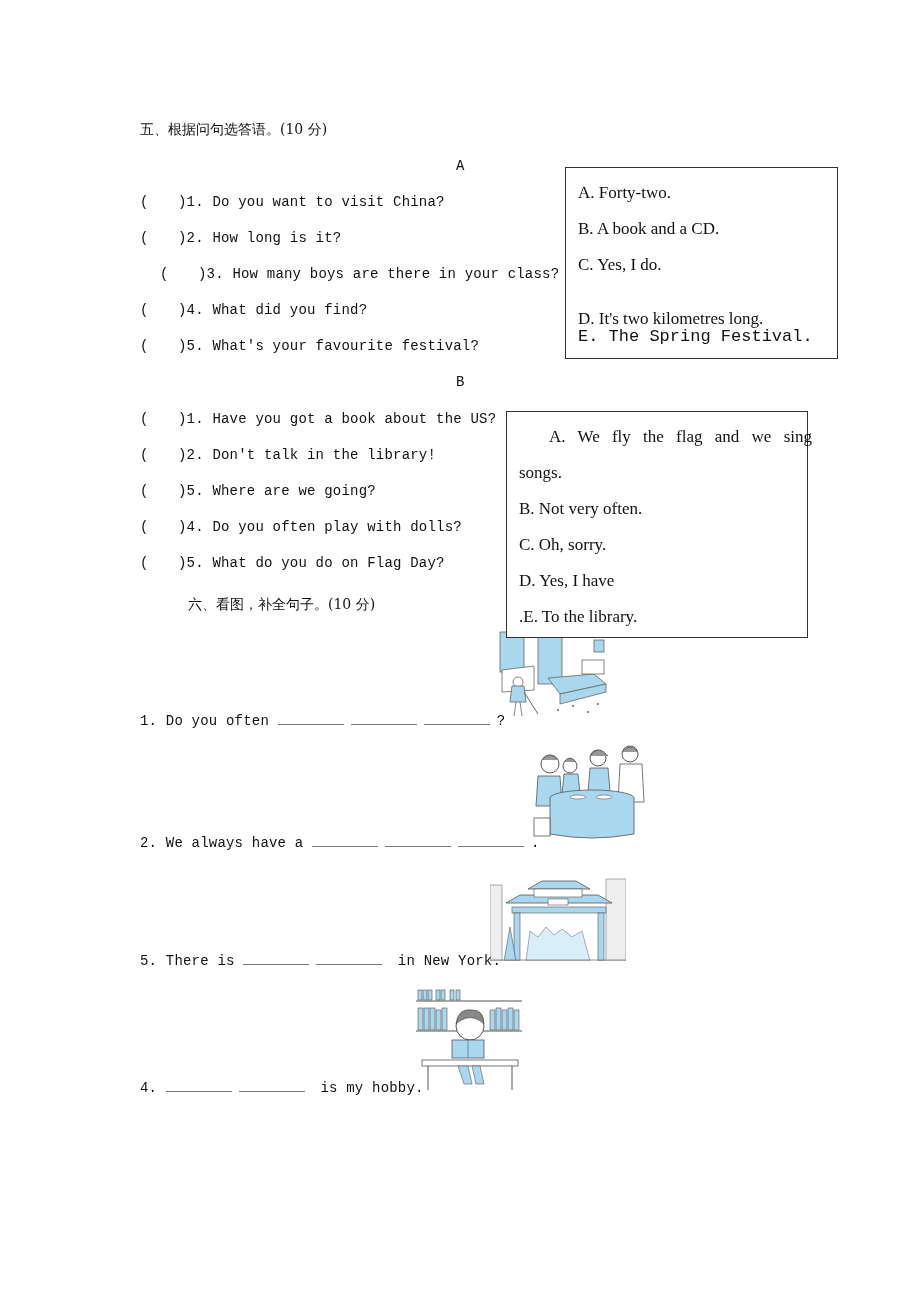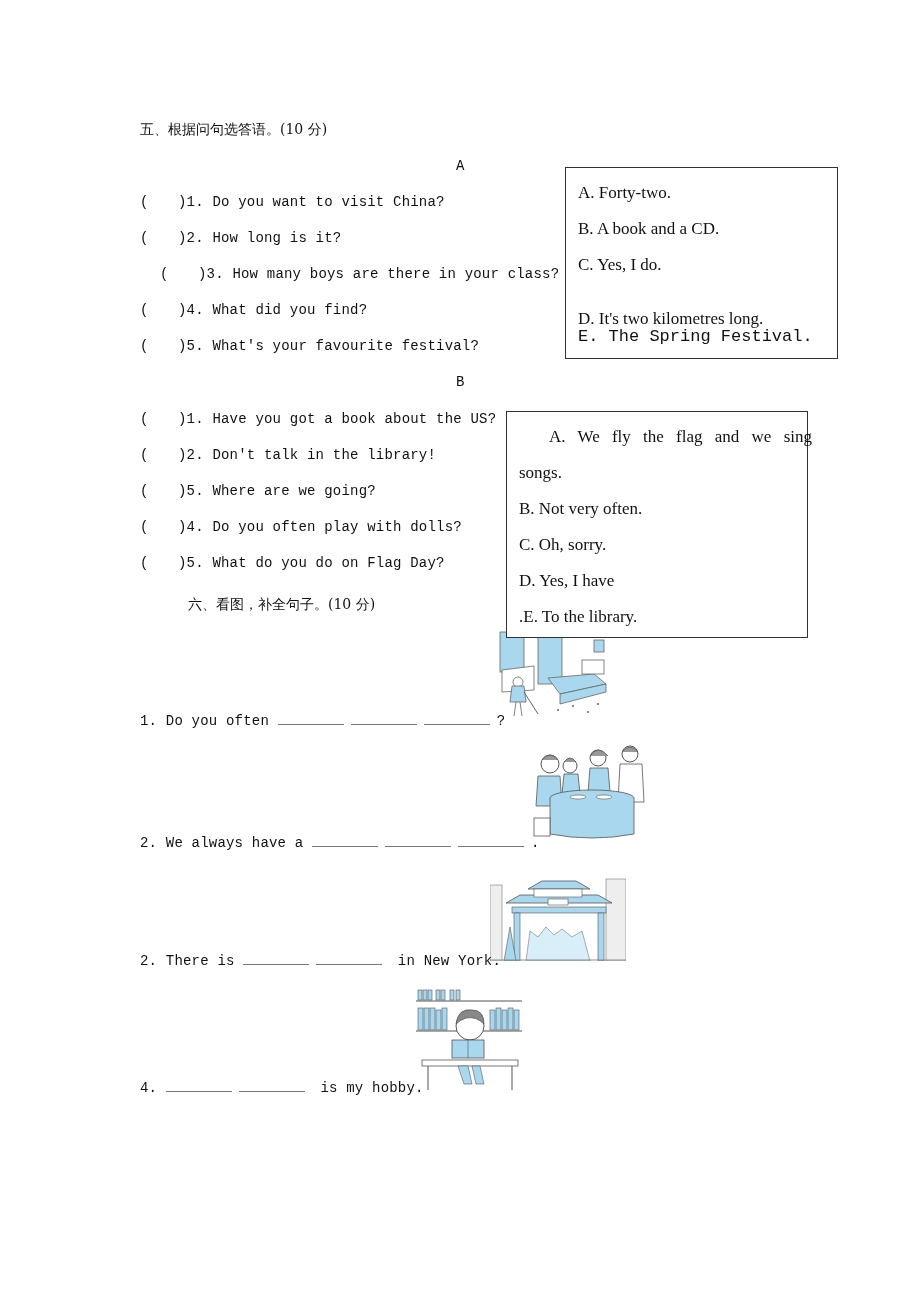--- a/index.html
+++ b/index.html
@@ -141,21 +141,21 @@
     <rect x="22" y="32" width="94" height="6" fill="#a9d8ee" stroke="#555" stroke-width="0.6"></rect>
     <rect x="24" y="38" width="6" height="48" fill="#a9d8ee" stroke="#555" stroke-width="0.6"></rect>
     <rect x="108" y="38" width="6" height="48" fill="#a9d8ee" stroke="#555" stroke-width="0.6"></rect>
     <path d="M14 86 L20 52 L26 86 Z" fill="#a9d8ee" stroke="#555" stroke-width="0.6"></path>
     <path d="M36 86 L40 56 L48 62 L56 52 L64 60 L72 54 L82 62 L92 56 L100 86 Z" fill="#d8eef8" stroke="#777" stroke-width="0.6"></path>
     <line x1="0" y1="85" x2="136" y2="85" stroke="#777" stroke-width="0.8"></line>
   </svg>
 </div>
 
 <div class="q-row mono" style="top:952px;">
-  <span>2. There is</span>
+  <span>5. There is</span>
   <span class="blank"></span><span class="blank"></span>
   <span>in New York.</span>
 </div>
 
 <div class="pic" style="left:416px; top:988px; width:106px; height:104px;">
   <svg width="106" height="104" viewBox="0 0 106 104">
     <g stroke="#555" stroke-width="0.6" fill="#a9d8ee">
       <rect x="2" y="2" width="4" height="10"></rect>
         <rect x="7" y="2" width="4" height="10"></rect>
         <rect x="12" y="2" width="4" height="10"></rect>

